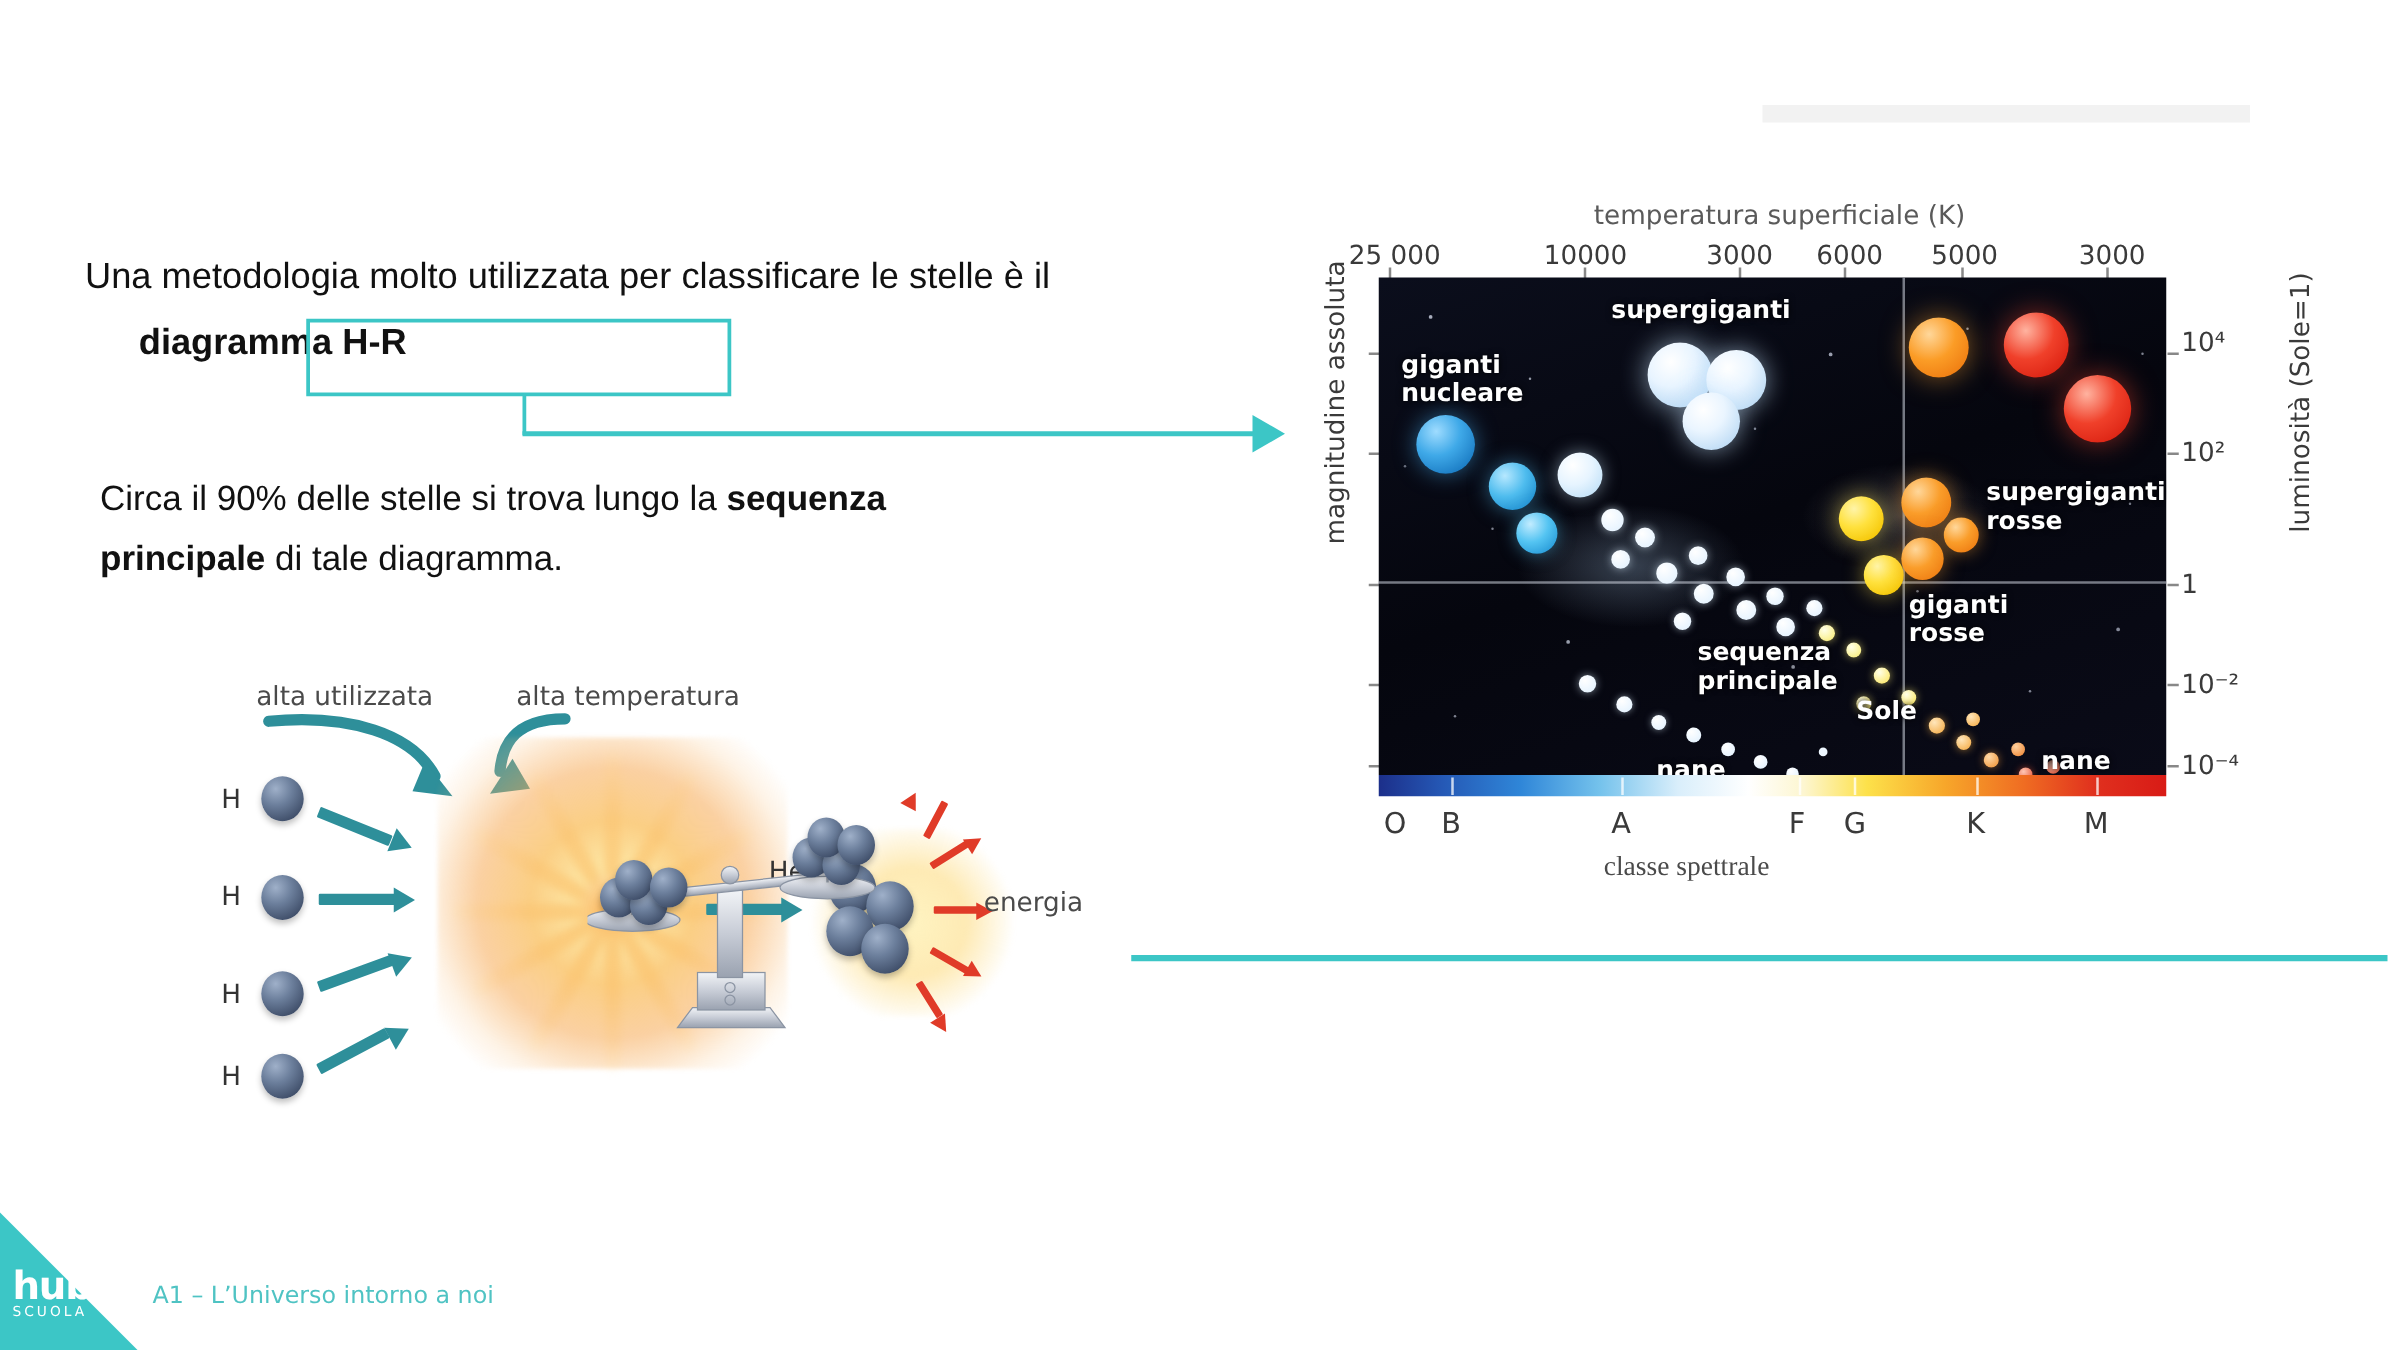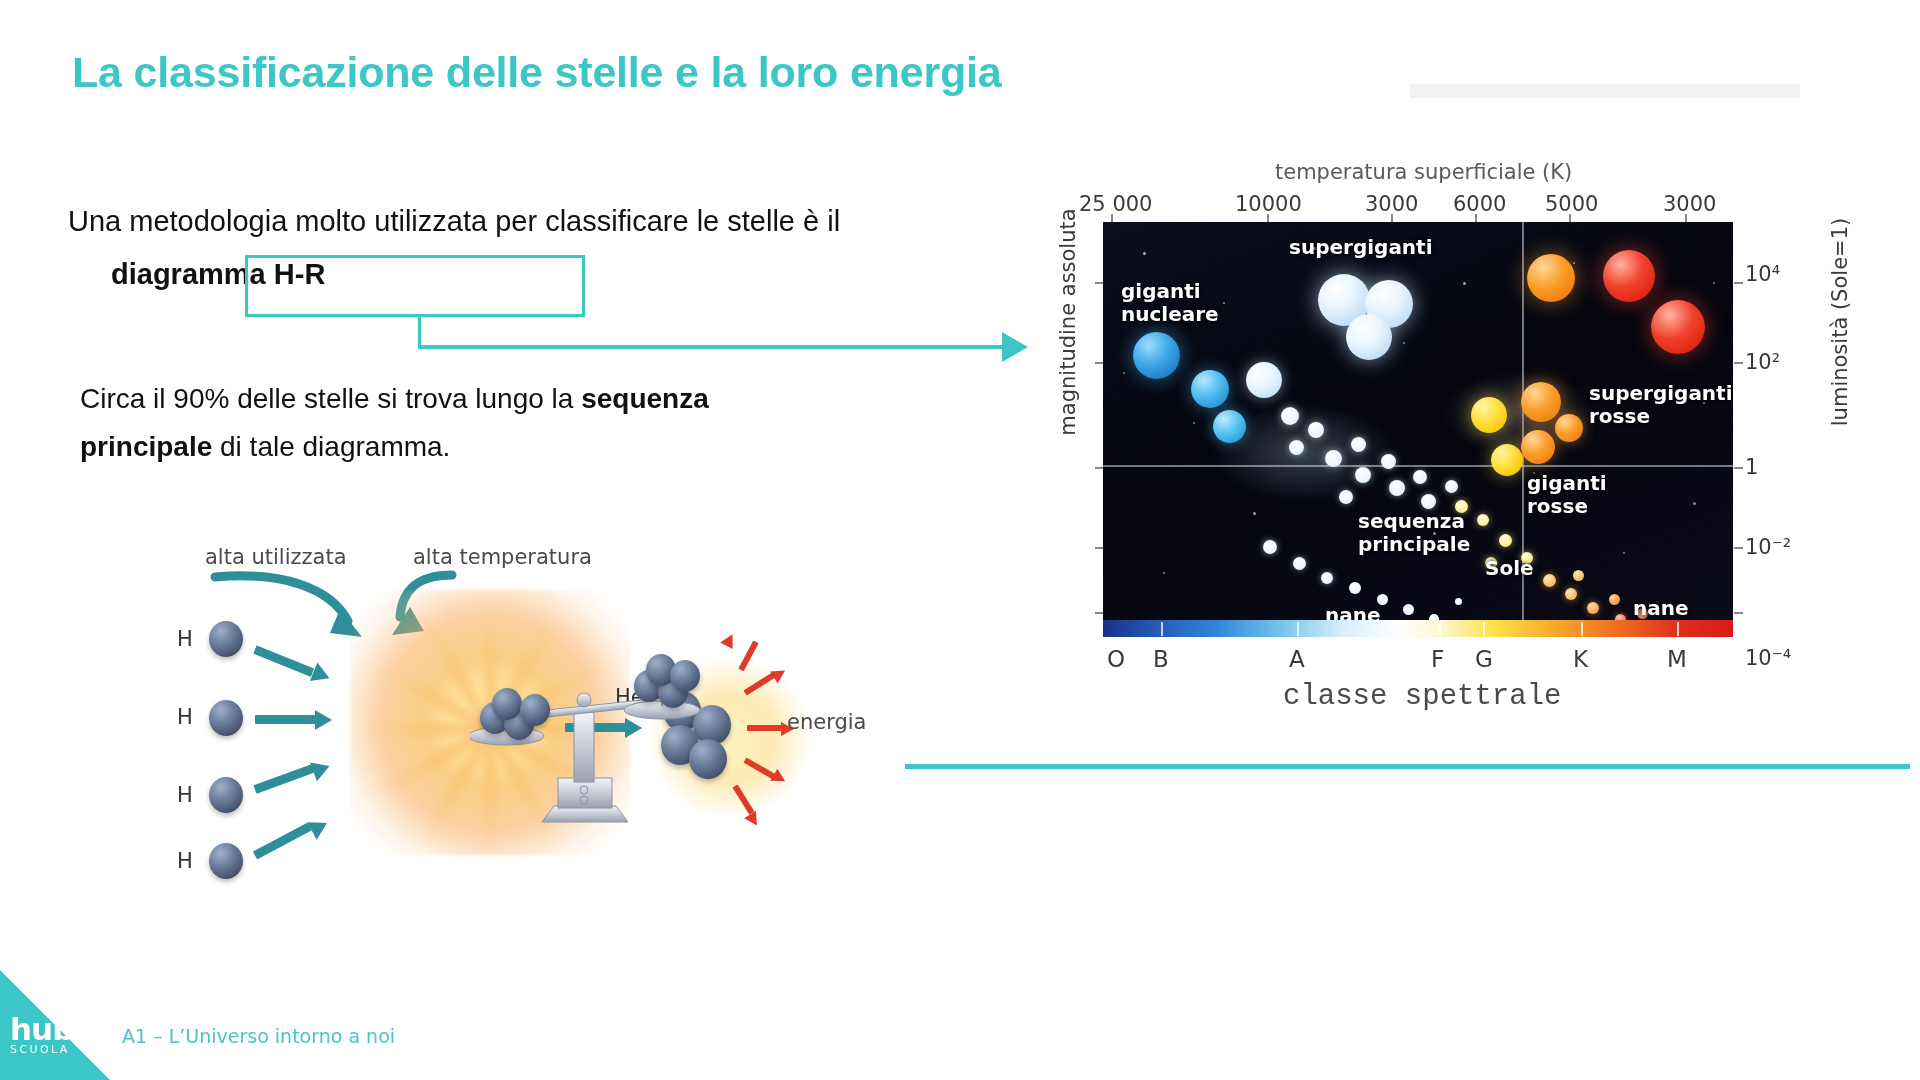--- a/index.html
+++ b/index.html
@@ -113,22 +113,22 @@
       #1c2f8a 0%, #2558b5 8%, #2f86d8 18%, #74c2ec 28%,
       #d9eefb 38%, #ffffff 47%, #fdf6d0 54%,
       #fde14a 62%, #f7a62a 72%, #ef6c22 82%, #e0301e 91%, #d81b16 100%);
   }
   .sclass{
     position:absolute;top:486px;font-size:23px;color:#3a3a3a;
     font-family:"DejaVu Sans", sans-serif;white-space:nowrap;
   }
   .sctick{position:absolute;top:462px;width:2px;height:14px;background:rgba(255,255,255,.75);}
   .hr-bottomlabel{
-    position:absolute;left:248px;top:520px;font-size:29px;color:#4a4a4a;
-    font-family:Liberation Mono, monospace;white-space:nowrap;
+    position:absolute;left:248px;top:520px;font-size:22px;color:#4a4a4a;
+    font-family:Liberation Serif, serif;white-space:nowrap;
   }
 
   
   .fus{position:absolute;left:175px;top:545px;width:720px;height:330px;}
   .fus-lbl{
     position:absolute;font-size:21px;color:#4a4a4a;
     font-family:"DejaVu Sans", sans-serif;white-space:nowrap;
   }
   .h-lbl{
     position:absolute;font-size:21px;color:#333;
@@ -197,21 +197,20 @@
     background:#f2f2f2;
   }
 </style>
 </head>
 <body>
 
 <div class="slide">
 
   <div class="ghost"></div>
 
-  <div class="title">La classificazione delle stelle e la loro energia</div>
 
   <div class="para1">
     <span>Una metodologia molto utilizzata per classificare le stelle è il </span><b>diagramma H-R</b>
   </div>
 
   <div class="callout-box"></div>
   <div class="conn-v"></div>
   <div class="conn-h"></div>
   <div class="conn-head"></div>
 
@@ -251,21 +250,21 @@
     <div class="tickmark" style="left:60px;top:202px;"></div>
     <div class="tickmark" style="left:60px;top:307px;"></div>
     <div class="tickmark" style="left:60px;top:387px;"></div>
     <div class="tickmark" style="left:60px;top:452px;"></div>
 
     <div class="hr-y2label">luminosità (Sole=1)</div>
     <div class="ytick2" style="top:102px;">10⁴</div>
     <div class="ytick2" style="top:190px;">10²</div>
     <div class="ytick2" style="top:295px;">1</div>
     <div class="ytick2" style="top:375px;">10⁻²</div>
-    <div class="ytick2" style="top:440px;margin-top:46px;">10⁻⁴</div>
+    <div class="ytick2" style="top:440px;">10⁻⁴</div>
 
     <div class="tickmark" style="left:699px;top:122px;"></div>
     <div class="tickmark" style="left:699px;top:202px;"></div>
     <div class="tickmark" style="left:699px;top:307px;"></div>
     <div class="tickmark" style="left:699px;top:387px;"></div>
     <div class="tickmark" style="left:699px;top:452px;"></div>
 
     <div class="hr-plot">
       <div class="grid-v"></div>
       <div class="grid-h"></div>

